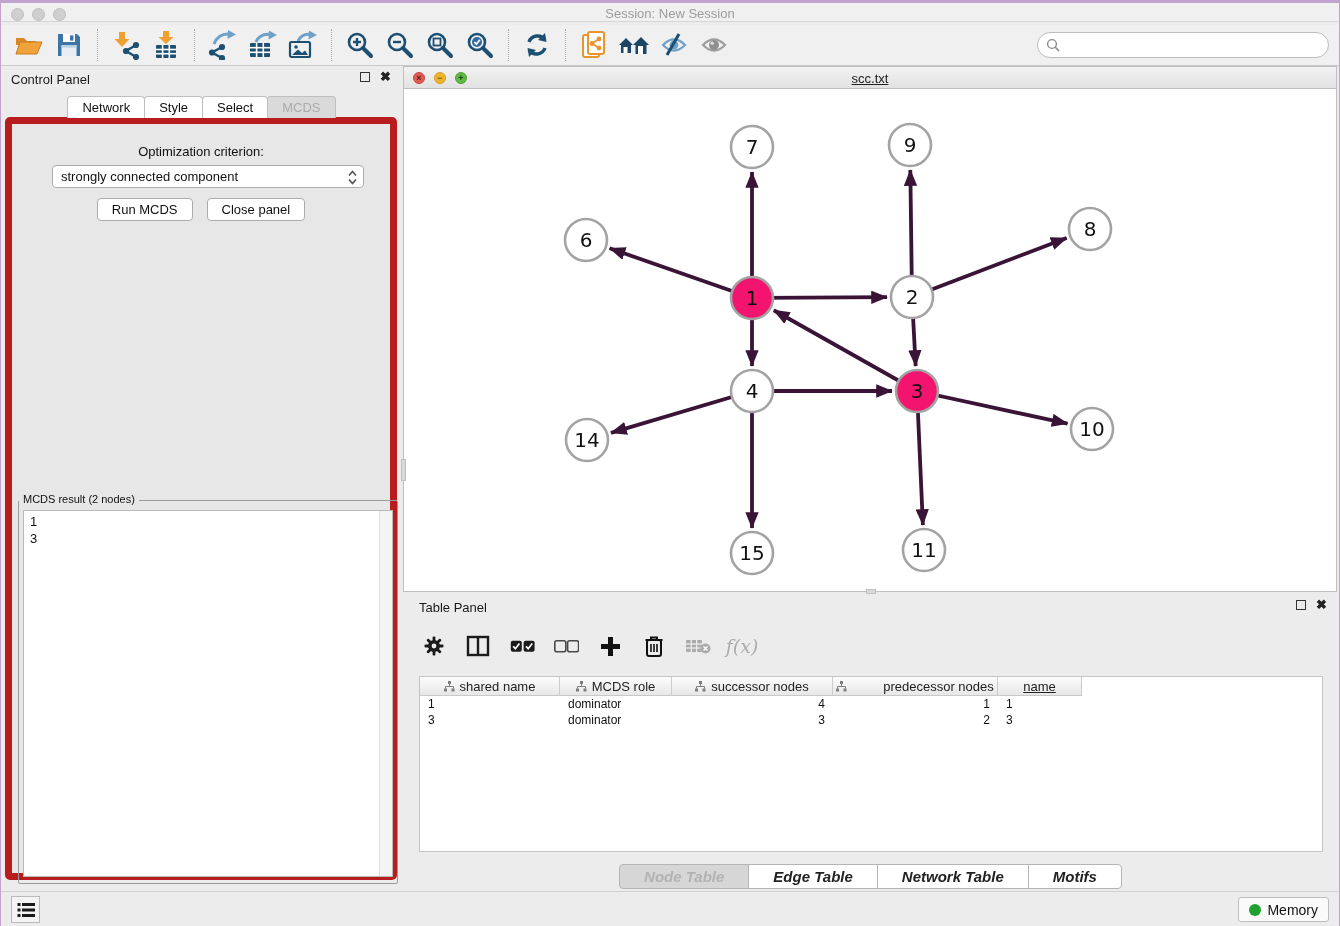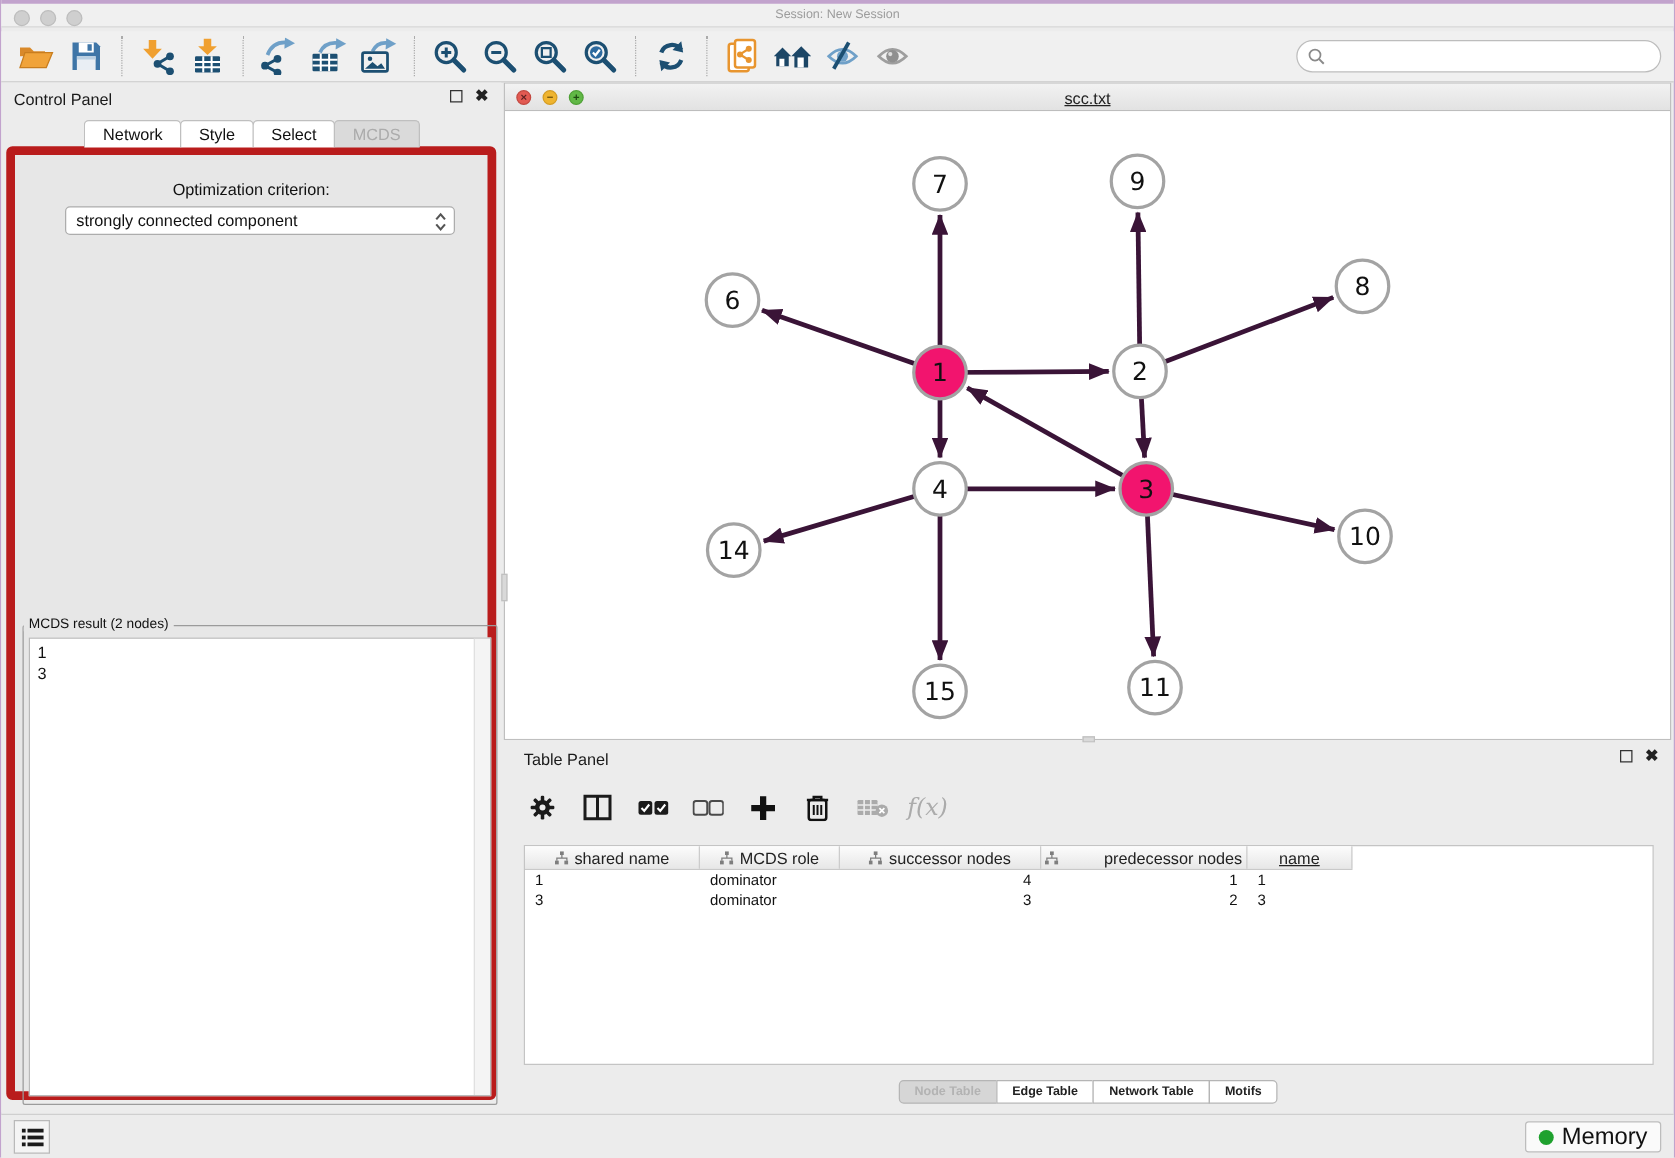--- a/index.html
+++ b/index.html
@@ -8,21 +8,21 @@
     font-family:"Liberation Sans", sans-serif;
     background:#ECECEC; position:relative; overflow:hidden;
     border-left:1px solid #C2A3CD; border-right:1px solid #C2A3CD;
   }
   
   .titlebar { position:absolute; left:0; top:0; right:0; height:22px;
     background:#F0F0F0; border-top:3px solid #C2A3CD; border-bottom:1px solid #D6D6D6; }
   .traffic { position:absolute; top:5px; left:10px; display:flex; gap:8px; }
   .traffic .dot { width:13px; height:13px; border-radius:50%; background:#CFCFCF; border:1px solid #BDBDBD; }
   .win-title { position:absolute; left:0; right:0; top:3px; text-align:center;
-    font-size:10px; color:#9C9C9C; }
+    font-size:13px; color:#9C9C9C; }
   
   .toolbar { position:absolute; left:0; top:25px; right:0; height:41px;
     background:#F0F0F0; border-bottom:1px solid #C9C9C9;
     display:flex; align-items:center; padding-left:8px; }
   .tbtn { width:40px; height:36px; display:flex; align-items:center; justify-content:center; }
   .tsep { width:1px; height:32px; border-left:1px dotted #ABABAB; margin:0 8px; }
   .search-wrap { position:absolute; right:10px; top:7px; width:292px; height:26px;
     background:#FFF; border:1px solid #BDBDBD; border-radius:13px;
     display:flex; align-items:center; padding-left:8px; }
   .search-wrap input { border:none; outline:none; flex:1; font-size:13px; background:transparent;
@@ -76,32 +76,32 @@
   .fx-label { font-family:"DejaVu Serif", serif; font-style:italic; font-size:19px; color:#ABABAB; }
   .table-area { position:absolute; left:16px; right:14px; top:82px; height:176px; background:#FFF;
     border:1px solid #C4C4C4; }
   .thead { display:flex; height:19px; background:linear-gradient(#FCFCFC,#E7E7E7); border-bottom:1px solid #C9C9C9; width:662px; }
   .th { display:flex; align-items:center; justify-content:center; gap:5px; font-size:13px; color:#222;
     border-right:1px solid #CCC; height:100%; }
   .trow { display:flex; height:16px; font-size:12px; color:#111; width:662px; }
   .td { padding:1px 8px 0 8px; overflow:hidden; white-space:nowrap; }
   .td.right { text-align:right; }
   .tp-tabs { position:absolute; left:0; right:0; top:270px; display:flex; justify-content:center; }
-  .tp-tab { font-size:10px; font-weight:bold; padding:3px 12px; background:#FFF; border:1px solid #B5B5B5;
-    margin-right:-1px; color:#222; }
+  .tp-tab { font-size:15px; font-weight:bold; padding:3px 24px; background:#FFF; border:1px solid #B5B5B5;
+    margin-right:-1px; color:#222;font-style:italic; }
   .tp-tab:first-child { border-radius:4px 0 0 4px; }
   .tp-tab:last-child { border-radius:0 4px 4px 0; }
   .tp-tab.active { background:#D6D6D6; color:#B3B3B3; }
   
   .statusbar { position:absolute; left:0; right:0; bottom:0; height:35px; background:#ECECEC;
     border-top:1px solid #CFCFCF; }
   .list-btn { position:absolute; left:10px; top:4px; width:29px; height:27px; background:#F4F4F4;
     border:1px solid #B9B9B9; display:flex; align-items:center; justify-content:center; }
   .memory-btn { position:absolute; right:10px; top:5px; height:25px; background:#FAFAFA; border:1px solid #BDBDBD;
-    border-radius:3px; display:flex; align-items:center; gap:6px; padding:0 10px; font-size:19px; color:#111; }
+    border-radius:3px; display:flex; align-items:center; gap:6px; padding:0 10px; font-size:14px; color:#111; }
   .mem-dot { width:12px; height:12px; border-radius:50%; background:#1FA12E; }
 </style>
 </head>
 <body>
 
 <div class="titlebar">
   <div class="traffic">
     <span class="dot"></span>
     <span class="dot"></span>
     <span class="dot"></span>
@@ -291,20 +291,24 @@
   <div class="cp-content">
     <div class="opt-label">Optimization criterion:</div>
     <div class="combo">
       <span>strongly connected component</span>
       <span class="stepper">
         <svg width="11" height="17" viewBox="0 0 11 17">
           <path d="M2 6.5 L5.5 2.5 L9 6.5" fill="none" stroke="#555" stroke-width="1.7"></path>
           <path d="M2 10.5 L5.5 14.5 L9 10.5" fill="none" stroke="#555" stroke-width="1.7"></path>
         </svg>
       </span>
+    </div>
+    <div class="btn-row">
+      <button class="pbtn">Run MCDS</button>
+      <button class="pbtn">Close panel</button>
     </div>
     <div class="result-group">
       <span class="result-label">MCDS result (2 nodes)</span>
       <div class="result-area">
         <div class="result-text" id="result-text">1
 3</div>
         <div class="result-scroll"></div>
       </div>
     </div>
   </div>

